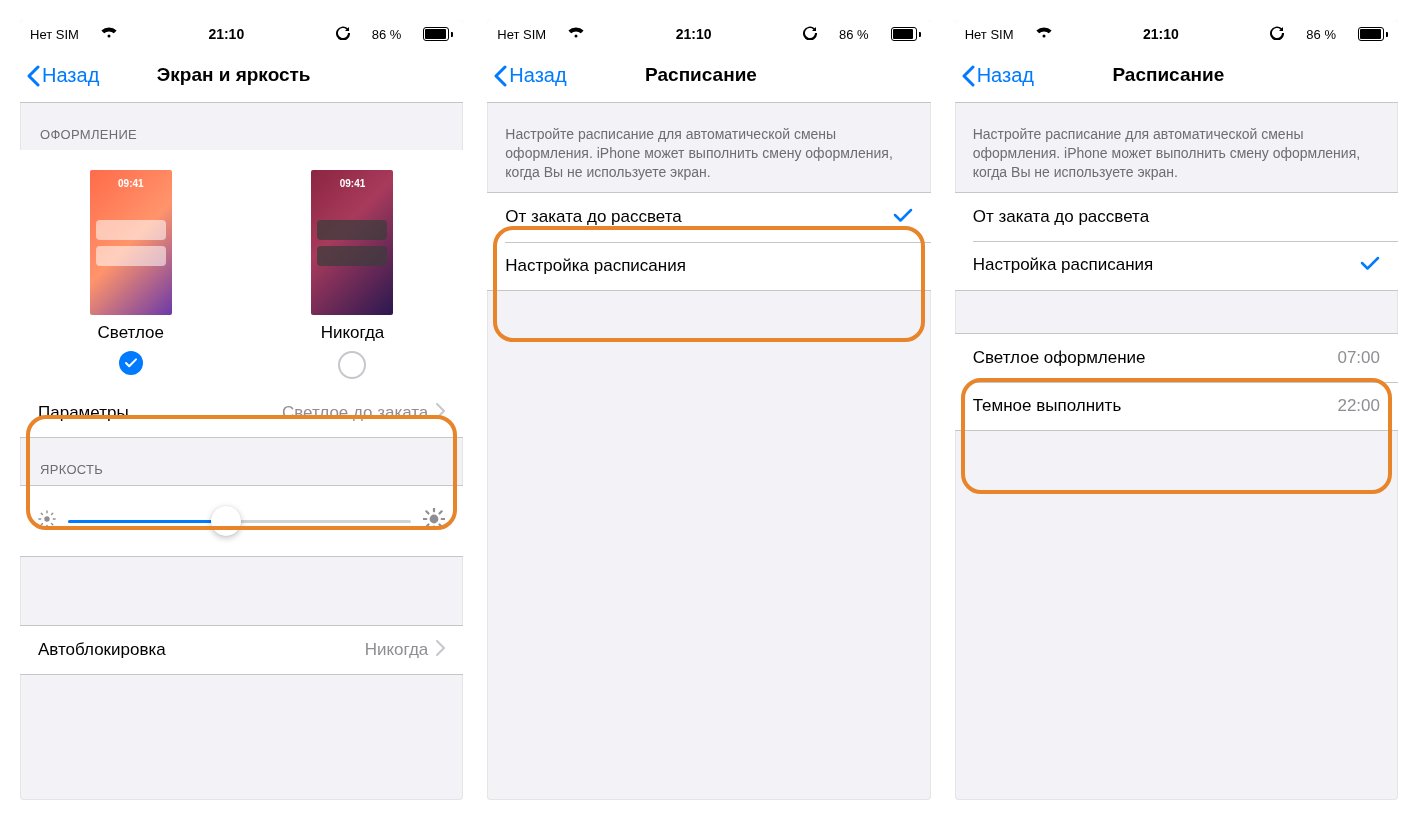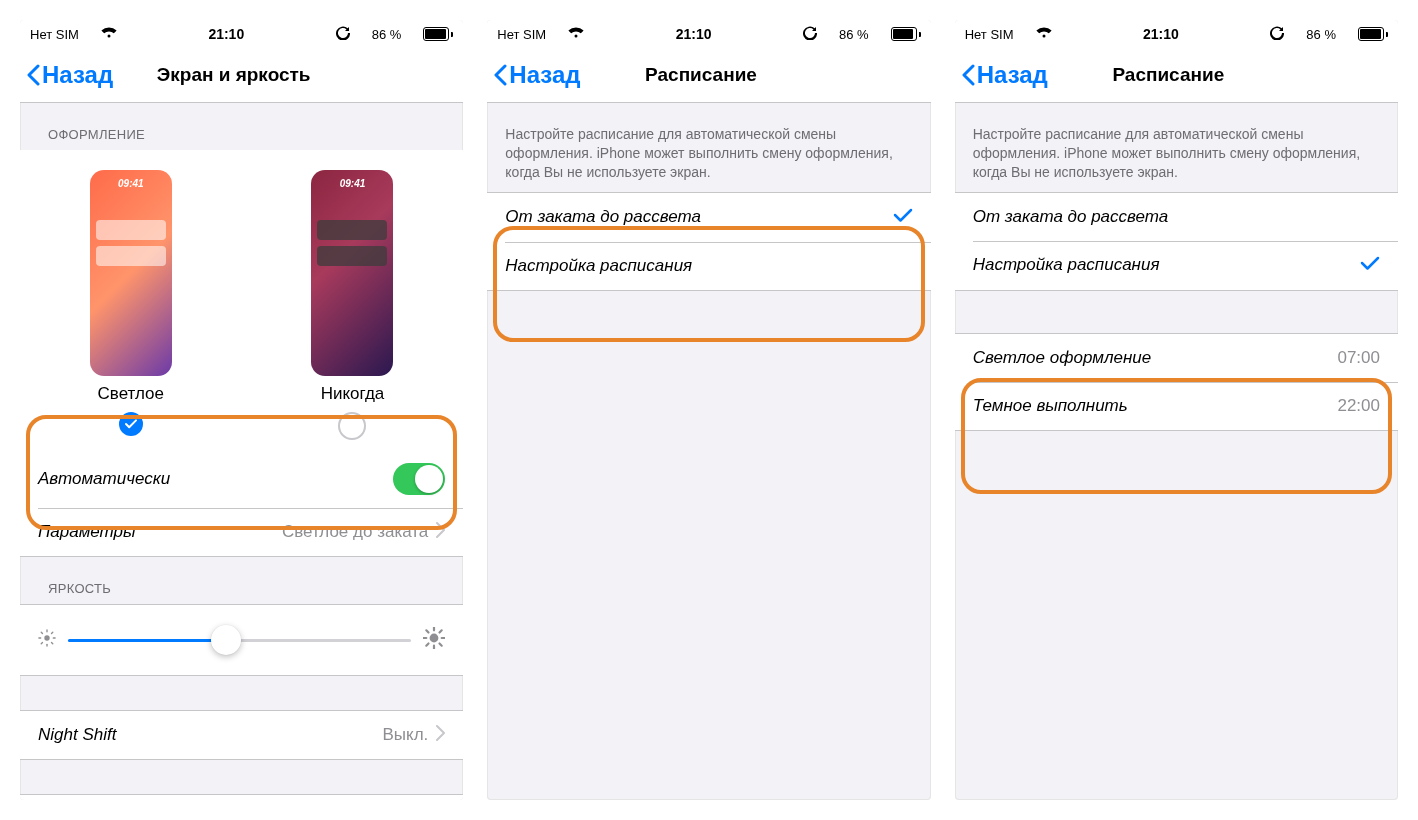--- a/index.html
+++ b/index.html
@@ -49,28 +49,28 @@
   .battery-cap{width:2px;height:5px;background:#000;border-radius:0 1px 1px 0;}
   
   .nav-bar{
     height:54px;
     background:#fff;
     border-bottom:1px solid var(--ios-cell-border);
     display:flex;
     align-items:center;
     position:relative;
   }
-  .nav-back{color:var(--ios-blue);font-size:24px;display:flex;align-items:center;padding-left:6px;cursor:pointer;font-weight:bold;}
+  .nav-back{color:var(--ios-blue);font-size:20px;display:flex;align-items:flex-end;padding-left:6px;cursor:pointer;}
   .nav-back svg{margin-right:2px;}
   .nav-title{position:absolute;left:0;right:16px;text-align:center;font-weight:600;font-size:19px;pointer-events:none;}
   
   .section-header{
     font-size:13px;
     color:var(--ios-section-text);
-    padding:24px 28px 8px;
+    padding:24px 20px 8px;
     text-transform:uppercase;
     letter-spacing:0.3px;
   }
   .section-note{
     font-size:14px;
     color:var(--ios-section-text);
     padding:22px 18px 10px;
     line-height:1.35;
   }
   
@@ -79,31 +79,31 @@
     display:flex;
     align-items:center;
     padding:13px 18px;
     font-size:17px;
     min-height:22px;
     position:relative;
   }
   .cell + .cell::before{
     content:"";position:absolute;left:18px;right:0;top:0;height:1px;background:var(--ios-cell-border);
   }
-  .cell-label{flex:1;font-style:italic;}
+  .cell-label{flex:1;}
   .cell-value{color:var(--ios-value-grey);font-size:17px;}
   .chevron{margin-left:8px;color:#c7c7cc;}
   .check{color:var(--ios-blue);}
   
   .switch{width:52px;height:32px;border-radius:16px;background:var(--ios-green);position:relative;}
   .switch::after{content:"";position:absolute;right:2px;top:2px;width:28px;height:28px;border-radius:50%;background:#fff;box-shadow:0 1px 3px rgba(0,0,0,0.3);}
   
   .appearance-row{display:flex;justify-content:space-around;padding:20px 0 10px;background:#fff;}
   .appearance-item{display:flex;flex-direction:column;align-items:center;gap:8px;cursor:pointer;}
-  .preview{width:82px;height:206px;border-radius:14px;overflow:hidden;position:relative;font-style:italic;}
+  .preview{width:82px;height:145px;border-radius:2px;overflow:hidden;position:relative;}
   .preview-light{background:linear-gradient(135deg,#ff6b4a 0%,#ff946b 50%,#6b3aa8 100%);}
   .preview-dark{background:linear-gradient(135deg,#8b2640 0%,#a83a5c 40%,#2a1850 100%);}
   .preview-time{position:absolute;top:8px;left:0;right:0;text-align:center;font-size:10px;font-weight:600;color:#fff;}
   .preview-notif{position:absolute;left:6px;right:6px;height:20px;border-radius:4px;}
   .preview-light .preview-notif{background:rgba(255,255,255,0.55);}
   .preview-dark .preview-notif{background:rgba(60,60,60,0.75);}
   .appearance-label{font-size:17px;}
   .radio{width:24px;height:24px;border-radius:50%;}
   .radio-on{background:var(--ios-blue);display:flex;align-items:center;justify-content:center;}
   .radio-off{border:2px solid #c7c7cc;}
@@ -183,24 +183,20 @@
           <div class="preview-time">09:41</div>
           <div class="preview-notif" style="top:50px;"></div>
           <div class="preview-notif" style="top:76px;"></div>
         </div>
         <div class="appearance-label">Никогда</div>
         <div class="radio radio-off"></div>
       </div>
     </div>
 
     <div class="cell">
-      <div class="cell-label">Автоматически</div>
-      <div class="switch"></div>
-    </div>
-    <div class="cell">
       <div class="cell-label">Параметры</div>
       <div class="cell-value">Светлое до заката</div>
       <span class="chevron">
         <svg width="9" height="16" viewBox="0 0 9 16">
             <path d="M1 1l7 7-7 7" stroke="#c7c7cc" stroke-width="2" fill="none" stroke-linecap="round" stroke-linejoin="round"></path>
           </svg>
       </span>
     </div>
   </div>
 
@@ -240,31 +236,20 @@
               <line x1="3" y1="17" x2="5" y2="15"></line>
               <line x1="15" y1="5" x2="17" y2="3"></line>
             </g>
           </svg>
       </span>
     </div>
   </div>
 
   <div class="gap"></div>
 
-  <div class="group">
-    <div class="cell">
-      <div class="cell-label">Night Shift</div>
-      <div class="cell-value">Выкл.</div>
-      <span class="chevron">
-        <svg width="9" height="16" viewBox="0 0 9 16">
-            <path d="M1 1l7 7-7 7" stroke="#c7c7cc" stroke-width="2" fill="none" stroke-linecap="round" stroke-linejoin="round"></path>
-          </svg>
-      </span>
-    </div>
-  </div>
 
   <div class="gap"></div>
 
   <div class="group">
     <div class="cell">
       <div class="cell-label">Автоблокировка</div>
       <div class="cell-value">Никогда</div>
       <span class="chevron">
         <svg width="9" height="16" viewBox="0 0 9 16">
             <path d="M1 1l7 7-7 7" stroke="#c7c7cc" stroke-width="2" fill="none" stroke-linecap="round" stroke-linejoin="round"></path>

